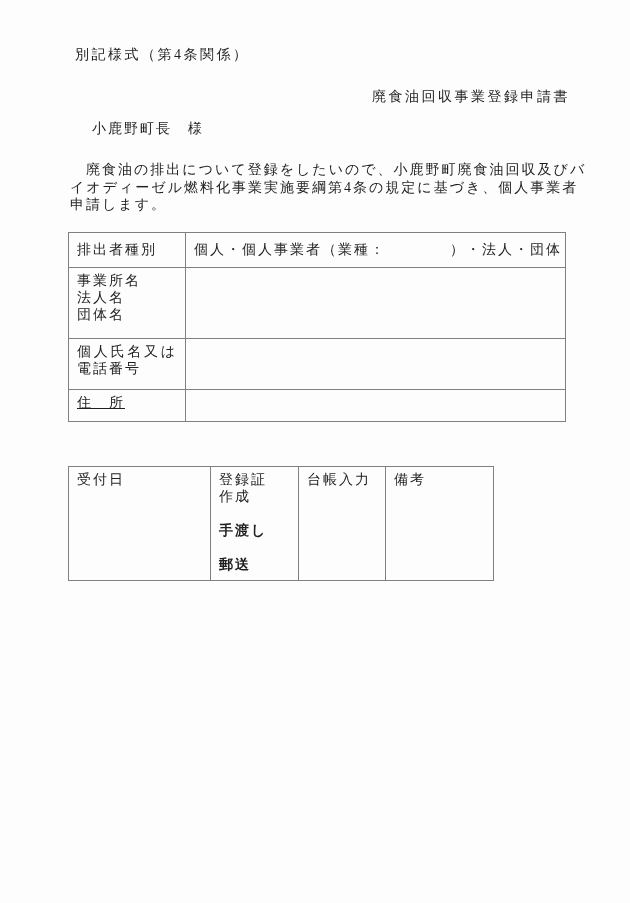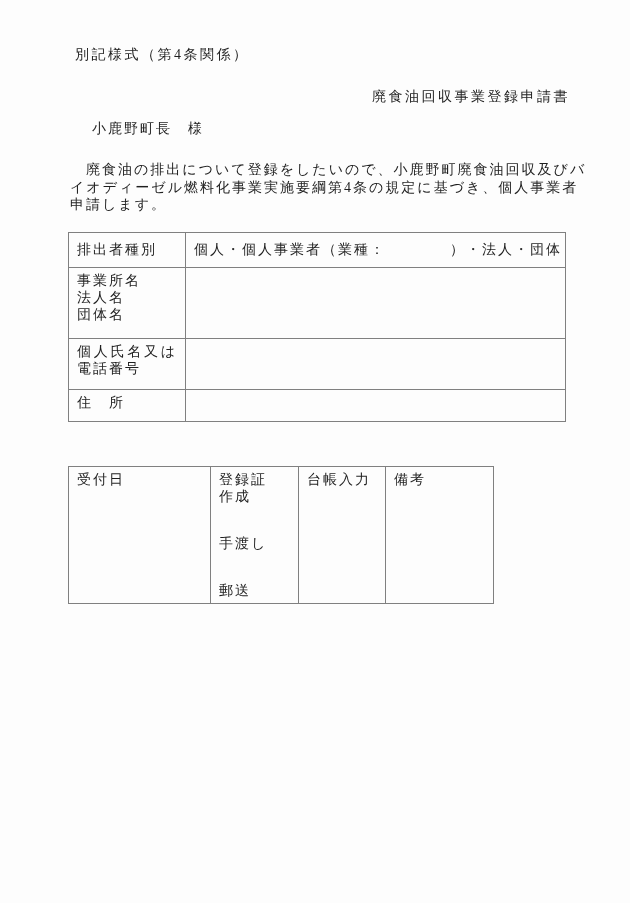--- a/index.html
+++ b/index.html
@@ -71,21 +71,21 @@
   .applicant-table{
     left:68px;
     top:232px;
     width:497px;
   }
   .applicant-table col.label-col{width:117px;}
   .applicant-table col.value-col{width:380px;}
   .applicant-table tr.r1{height:35px;}
   .applicant-table tr.r2{height:71px;}
   .applicant-table tr.r3{height:51px;}
-  .applicant-table tr.r4{height:32px;}
+  .applicant-table tr.r4{height:32px;text-decoration:underline;}
   .applicant-table tr.r5{height:31px;}
   .applicant-table tr.r1 td{padding-top:8px;}
   .applicant-table td.value-cell{text-align:center;}
   .justify-full{
     display:block;
     text-align:justify;
     text-align-last:justify;
     white-space:normal;
   }
 
@@ -93,21 +93,21 @@
   .office-table{
     left:68px;
     top:466px;
     width:425px;
     height:115px;
   }
   .office-table col.c1{width:142px;}
   .office-table col.c2{width:88px;}
   .office-table col.c3{width:87px;}
   .office-table col.c4{width:108px;}
-  .gap-top{margin-top:30px;}
+  .gap-top{margin-top:17px;font-weight:bold;}
 </style>
 </head>
 <body>
 
 <div class="page">
 
   <div class="style-note">別記様式（第4条関係）</div>
 
   <div class="doc-title">廃食油回収事業登録申請書</div>
 

